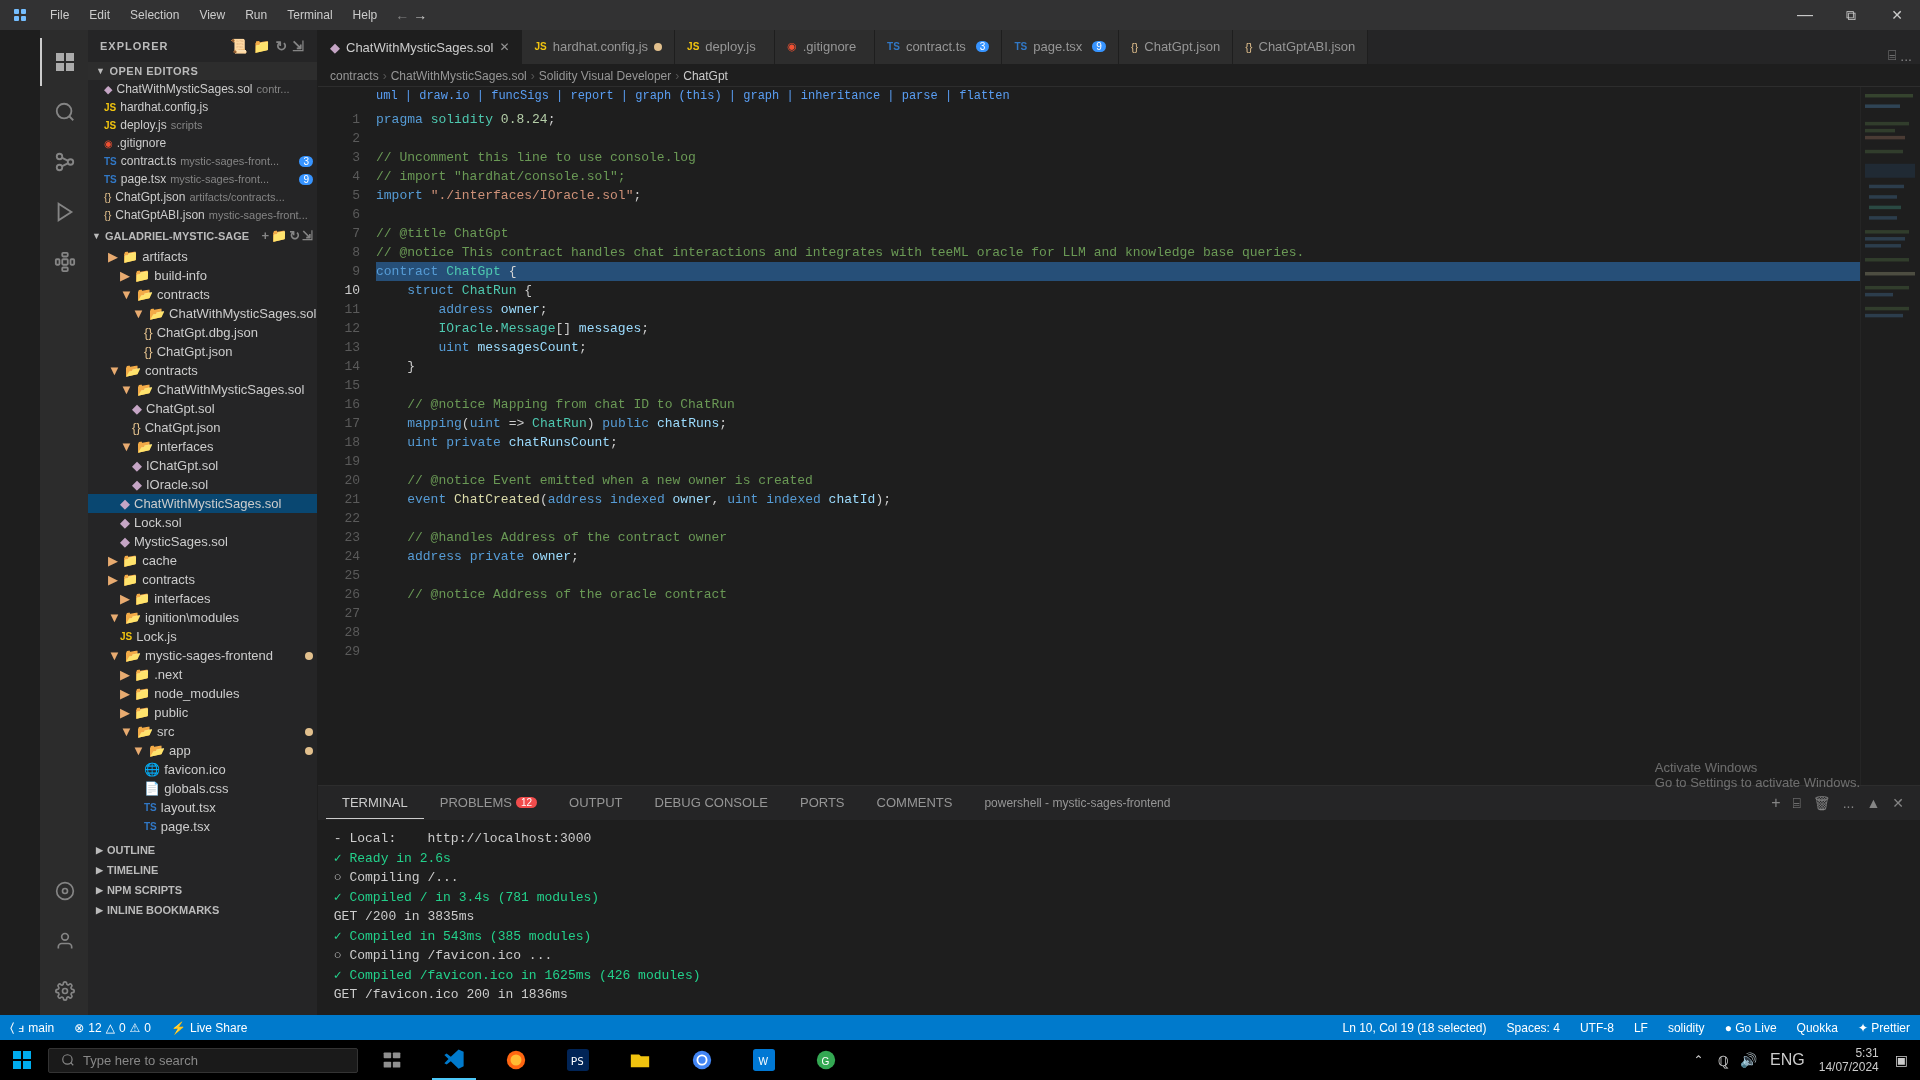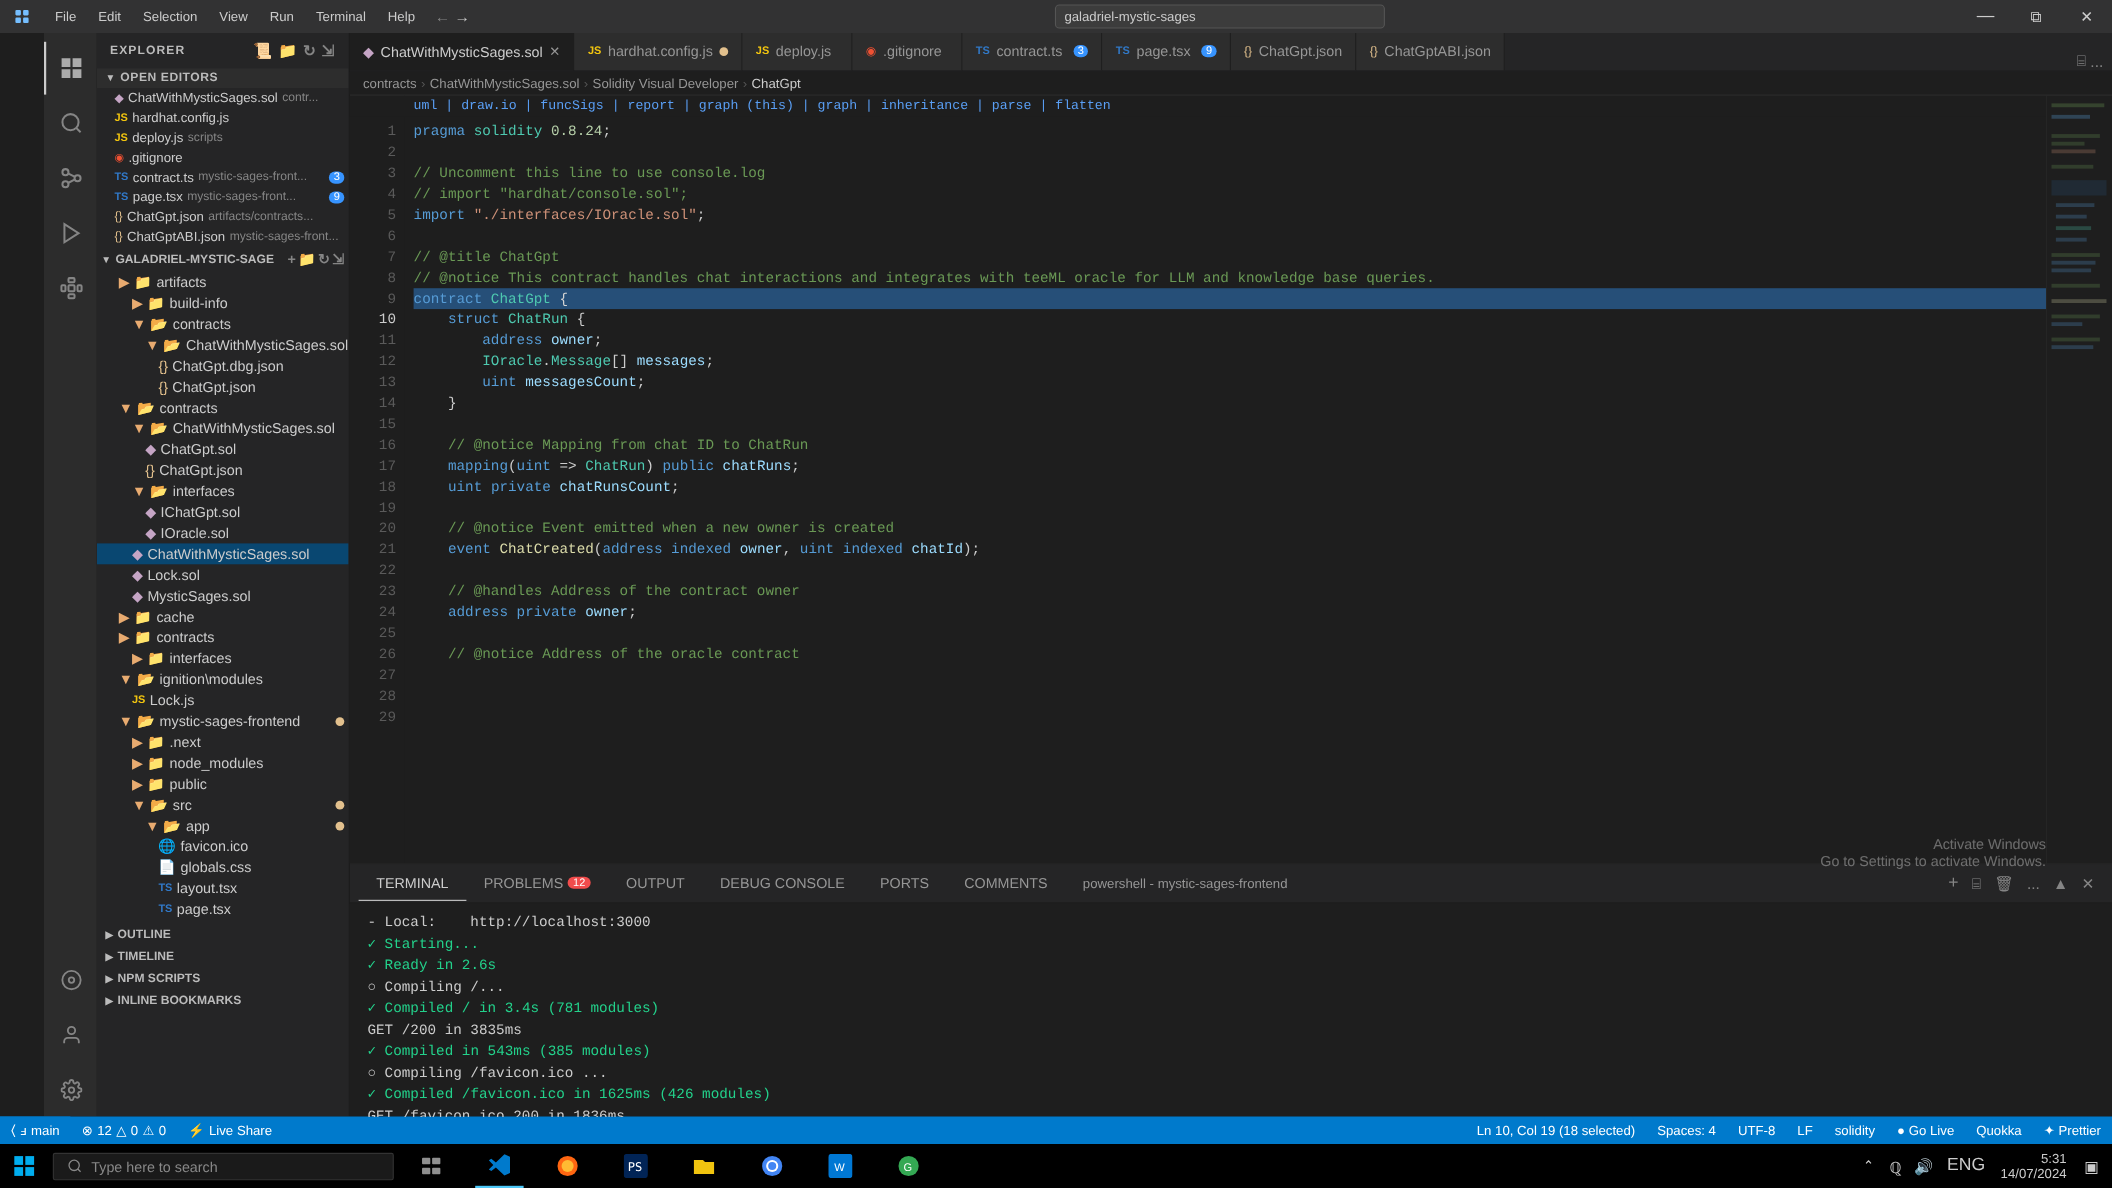--- a/index.html
+++ b/index.html
@@ -22,23 +22,20 @@
     <span style="padding:4px 10px;font-size:12px;color:#ccc;cursor:pointer;">Edit</span>
     <span style="padding:4px 10px;font-size:12px;color:#ccc;cursor:pointer;">Selection</span>
     <span style="padding:4px 10px;font-size:12px;color:#ccc;cursor:pointer;">View</span>
     <span style="padding:4px 10px;font-size:12px;color:#ccc;cursor:pointer;">Run</span>
     <span style="padding:4px 10px;font-size:12px;color:#ccc;cursor:pointer;">Terminal</span>
     <span style="padding:4px 10px;font-size:12px;color:#ccc;cursor:pointer;">Help</span>
   </div>
   <div style="display:flex;align-items:center;gap:4px;padding:0 8px;">
     <button style="background:none;border:none;color:#858585;cursor:pointer;font-size:14px;">←</button>
     <button style="background:none;border:none;color:#ccc;cursor:pointer;font-size:14px;">→</button>
-  </div>
-  <div style="flex:1;display:flex;justify-content:center;">
-    <input style="width: 300px; background: rgb(60, 60, 60); border: 1px solid rgb(85, 85, 85); color: rgb(204, 204, 204); padding: 3px 8px; font-size: 12px; border-radius: 4px;" value="galadriel-mystic-sages">
   </div>
   <div style="display:flex;align-items:center;margin-left:auto;">
     <div style="width:46px;height:30px;display:flex;align-items:center;justify-content:center;cursor:pointer;color:#ccc;font-size:16px;" title="Minimize">—</div>
     <div style="width:46px;height:30px;display:flex;align-items:center;justify-content:center;cursor:pointer;color:#ccc;font-size:14px;" title="Maximize">⧉</div>
     <div style="width:46px;height:30px;display:flex;align-items:center;justify-content:center;cursor:pointer;color:#ccc;font-size:14px;" title="Close">✕</div>
   </div>
 </div>
 
 <div style="position:absolute;top:30px;left:0;right:0;bottom:40px;display:flex;flex-direction:column;">
 
@@ -531,36 +528,35 @@
             <span style="color:#858585;cursor:pointer;font-size:14px;padding:4px;">🗑</span>
             <span style="color:#858585;cursor:pointer;font-size:14px;padding:4px;">...</span>
             <span style="color:#858585;cursor:pointer;font-size:14px;padding:4px;">▲</span>
             <span style="color:#858585;cursor:pointer;font-size:14px;padding:4px;">✕</span>
           </div>
         </div>
         <div style="flex:1;overflow-y:auto;padding:8px;font-family:'Courier New',monospace;font-size:13px;color:#cccccc;line-height:1.5;">
           <div style="white-space:pre-wrap;"></div>
           <div style="white-space:pre-wrap;"> - Local:    http://localhost:3000</div>
           <div style="white-space:pre-wrap;"></div>
-          <div style="white-space:pre-wrap;color:#23d18b;"> ✓ Starting...</div>
           <div style="white-space:pre-wrap;color:#23d18b;"> ✓ Ready in 2.6s</div>
           <div style="white-space:pre-wrap;"> ○ Compiling /...</div>
           <div style="white-space:pre-wrap;color:#23d18b;"> ✓ Compiled / in 3.4s (781 modules)</div>
           <div style="white-space:pre-wrap;"> GET /200 in 3835ms</div>
           <div style="white-space:pre-wrap;color:#23d18b;"> ✓ Compiled in 543ms (385 modules)</div>
           <div style="white-space:pre-wrap;"> ○ Compiling /favicon.ico ...</div>
           <div style="white-space:pre-wrap;color:#23d18b;"> ✓ Compiled /favicon.ico in 1625ms (426 modules)</div>
           <div style="white-space:pre-wrap;"> GET /favicon.ico 200 in 1836ms</div>
 
         </div>
       </div>
 
     </div>
 
-    <div style="position:absolute;bottom:250px;right:60px;color:rgba(255,255,255,0.35);font-size:13px;text-align:right;pointer-events:none;">
+    <div style="position:absolute;bottom:250px;right:60px;color:rgba(255,255,255,0.35);font-size:13px;text-align:left;pointer-events:none;">
       <div>Activate Windows</div>
       <div>Go to Settings to activate Windows.</div>
     </div>
 
   </div>
 
   <div style="height:25px;background:#007acc;display:flex;align-items:center;padding:0;font-size:12px;color:white;flex-shrink:0;">
     <div style="padding:0 10px;height:25px;display:flex;align-items:center;gap:4px;cursor:pointer;background:#007acc;">
       <span style="font-size:13px;">〈</span>
       <span>ⅎ</span>

